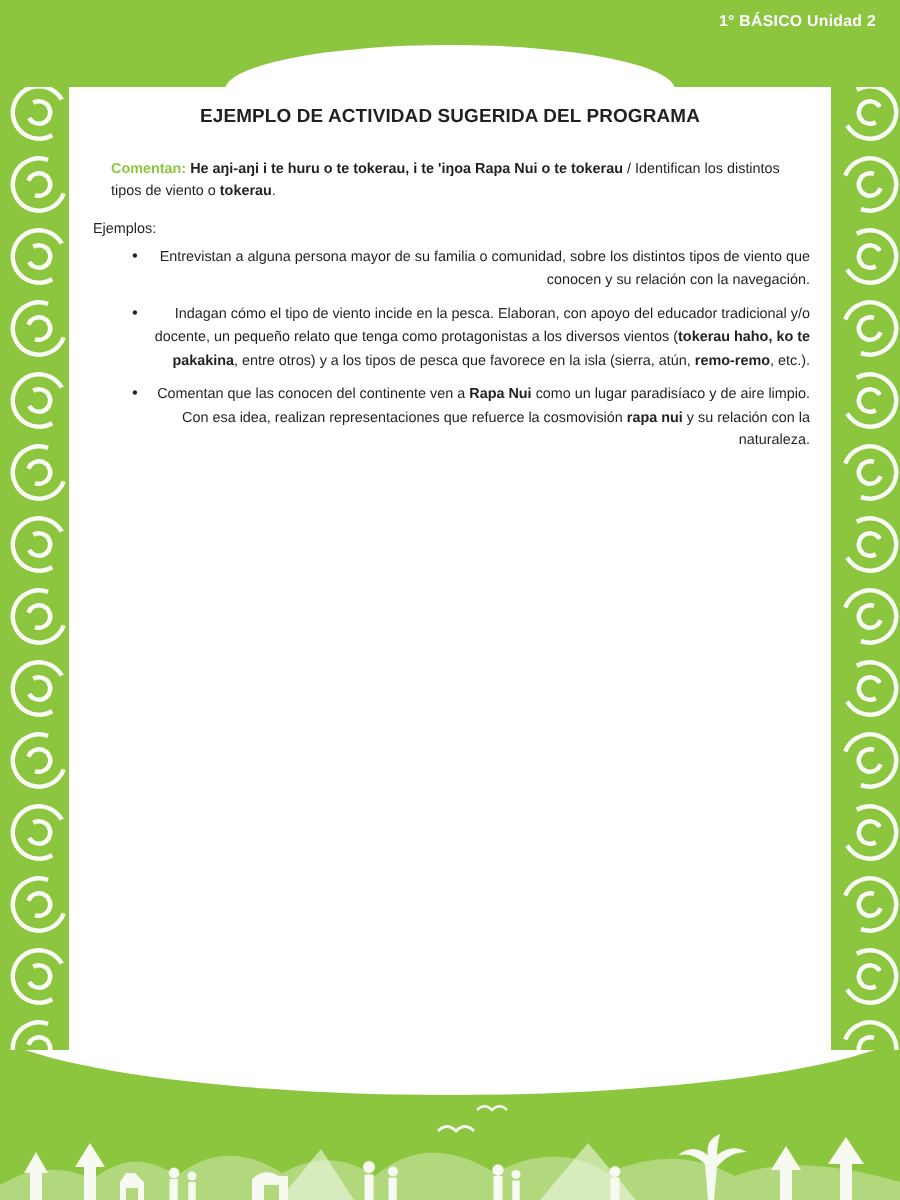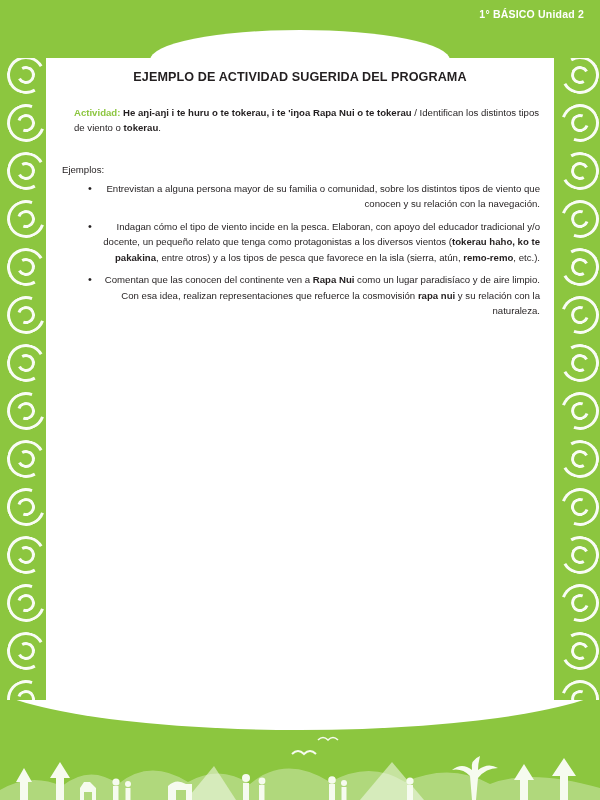--- a/index.html
+++ b/index.html
@@ -162,21 +162,21 @@
   }
   .actividad .lbl {
     color: #8cc63f;
     font-weight: bold;
   }
   .actividad .bold {
     font-weight: bold;
   }
 
   .ejemplos-label {
-    margin-top: 28px;
+    margin-top: 11px;
     font-size: 9.6px;
     color: #231f20;
     padding-left: 2px;
   }
 
   ul.bullets {
     margin: 6px 0 0 0;
     padding-left: 30px;
     list-style: none;
   }
@@ -243,21 +243,21 @@
   <div class="top-band">
     <div class="top-band-curve2"></div>
   </div>
   <div class="unit-badge">1° BÁSICO Unidad 2</div>
 
   <div class="content">
     <div class="doc-title">EJEMPLO DE ACTIVIDAD SUGERIDA DEL PROGRAMA</div>
 
 
     <div class="actividad">
-      <span class="lbl">Actividad:</span>
+      <span class="lbl">Comentan:</span>
       <span class="bold">He aŋi-aŋi i te huru o te tokerau, i te 'iŋoa Rapa Nui o te tokerau</span><span> / Identifican los distintos tipos de viento o </span><span class="bold">tokerau</span><span>.</span>
     </div>
 
     <div class="ejemplos-label">Ejemplos:</div>
 
     <ul class="bullets" id="bullet-list">
         <li><span>Entrevistan a alguna persona mayor de su familia o comunidad, sobre los distintos tipos de viento que conocen y su relación con la navegación.</span></li>
         <li><span>Indagan cómo el tipo de viento incide en la pesca. Elaboran, con apoyo del educador tradicional y/o docente, un pequeño relato que tenga como protagonistas a los diversos vientos (</span><span class="b">tokerau haho, ko te pakakina</span><span>, entre otros) y a los tipos de pesca que favorece en la isla (sierra, atún, </span><span class="b">remo-remo</span><span>, etc.).</span></li>
         <li><span>Comentan que las conocen del continente ven a </span><span class="b">Rapa Nui</span><span> como un lugar paradisíaco y de aire limpio. Con esa idea, realizan representaciones que refuerce la cosmovisión </span><span class="b">rapa nui</span><span> y su relación con la naturaleza.</span></li>
       </ul>

